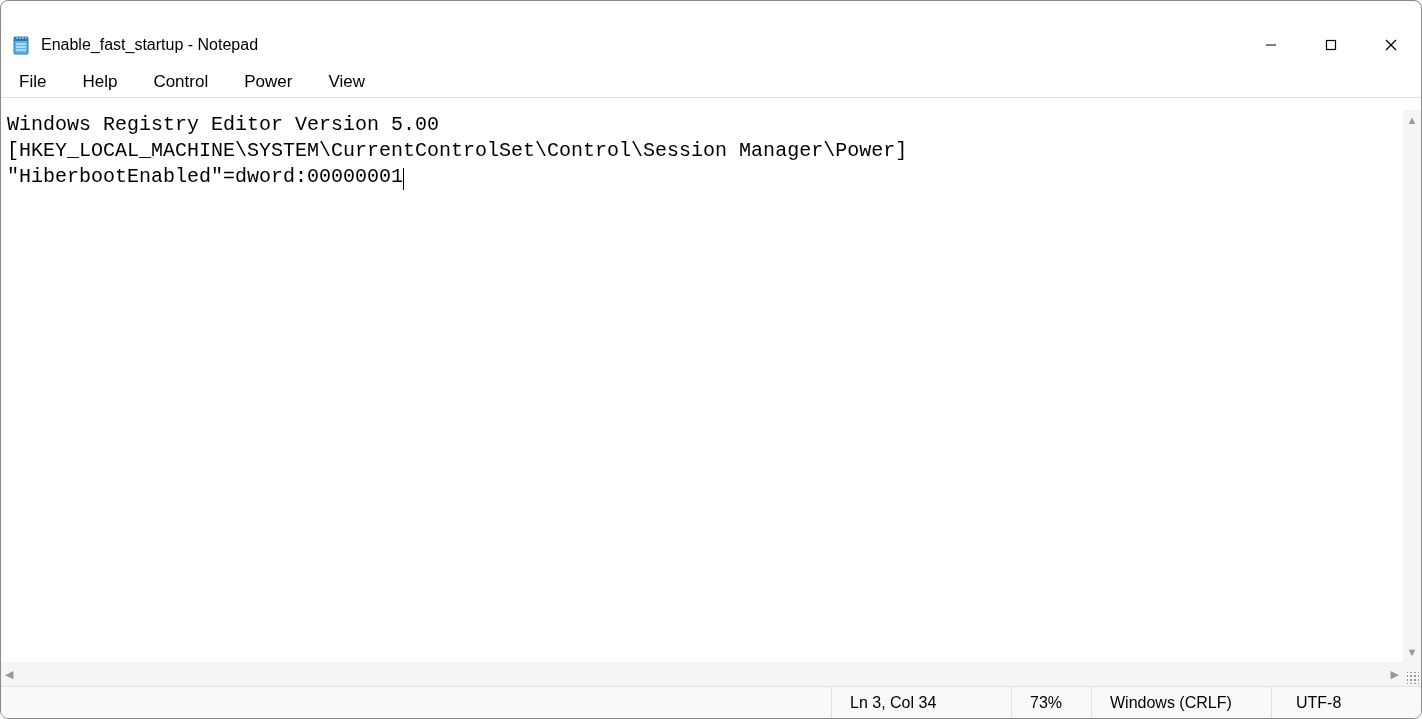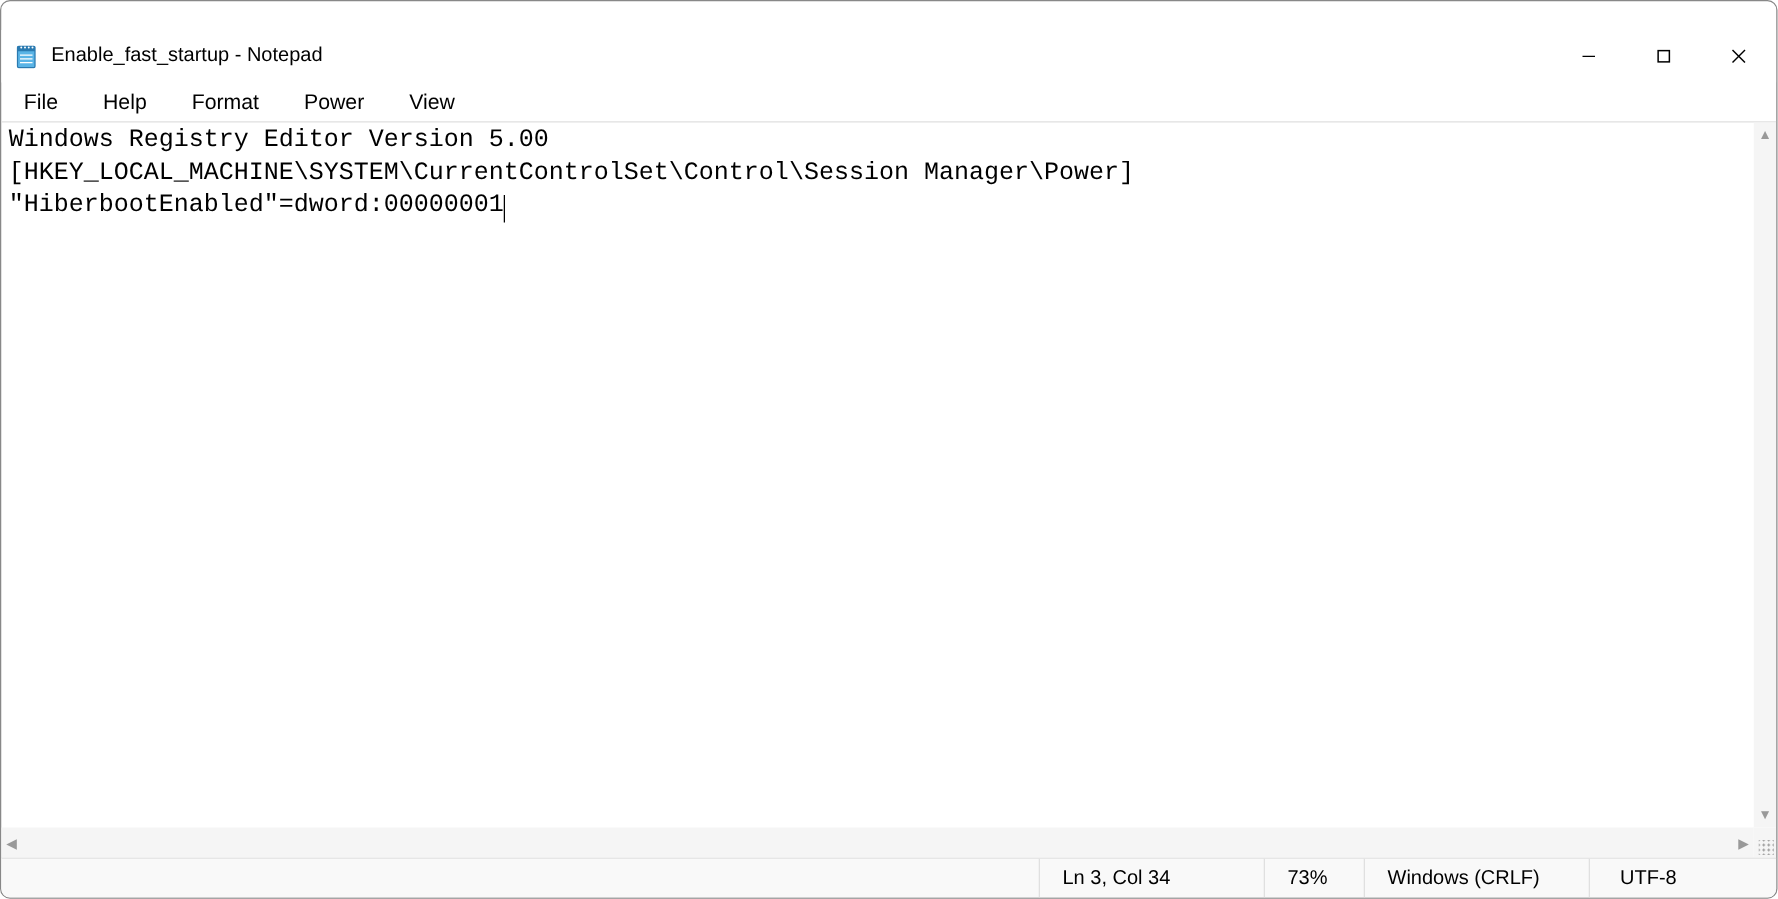--- a/index.html
+++ b/index.html
@@ -64,20 +64,21 @@
       padding: 4px 10px;
       font-size: 17px;
       cursor: pointer;
     }
     .content-wrapper {
       flex: 1;
       display: flex;
       flex-direction: column;
       position: relative;
       overflow: hidden;
+      margin-top: 12px;
     }
     .text-area {
       flex: 1;
       font-family: Consolas, 'Courier New', monospace;
       font-size: 20px;
       line-height: 26px;
       padding: 2px 6px;
       white-space: pre;
       overflow: auto;
       color: #000;
@@ -201,21 +202,21 @@
           <line x1="1" y1="1" x2="11" y2="11" stroke="#000" stroke-width="1.2"></line>
           <line x1="11" y1="1" x2="1" y2="11" stroke="#000" stroke-width="1.2"></line>
         </svg>
     </div>
   </div>
 </div>
 
 <div class="menubar">
   <div class="menu-item">File</div>
   <div class="menu-item">Help</div>
-  <div class="menu-item">Format</div>
+  <div class="menu-item">Control</div>
   <div class="menu-item">Power</div>
   <div class="menu-item">View</div>
 </div>
 
 <div class="content-wrapper">
   <div class="text-area"><span>Windows Registry Editor Version 5.00</span>
 <span>[HKEY_LOCAL_MACHINE\SYSTEM\CurrentControlSet\Control\Session Manager\Power]</span>
 <span>"HiberbootEnabled"=dword:00000001</span><span class="caret"></span></div>
 
   <div class="scroll-v">

